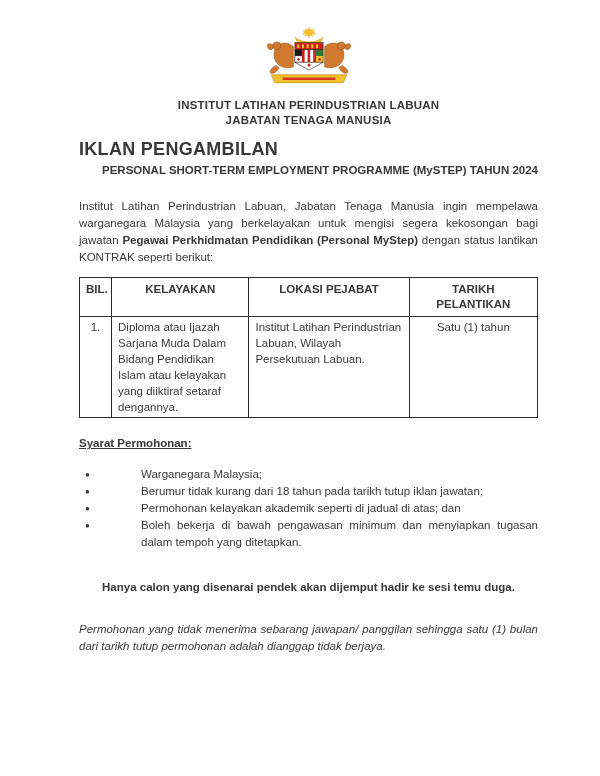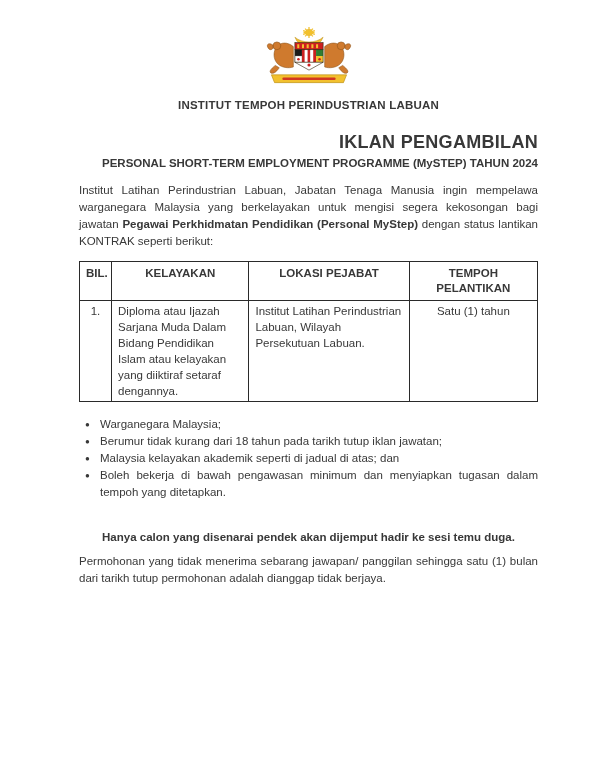--- a/index.html
+++ b/index.html
@@ -18,41 +18,41 @@
 
   .org-line {
     text-align: center;
     font-weight: bold;
     font-size: 11.5px;
     line-height: 15px;
     letter-spacing: 0.2px;
   }
 
   .main-title {
-    text-align: right;
+    text-align: left;
     font-weight: bold;
     font-size: 18px;
     line-height: 22px;
-    margin-top: 18px;
+    margin-top: 10px;
     letter-spacing: 0.3px;
   }
   .sub-title {
     text-align: right;
     font-weight: bold;
     font-size: 11.5px;
     line-height: 15px;
     margin-top: 3px;
   }
 
   .para {
     font-size: 11.5px;
     line-height: 17px;
     text-align: justify;
   }
-  .intro { margin-top: 11px; }
+  .intro { margin-top: 20px; }
   .bold { font-weight: bold; }
 
   table.vacancy {
     margin-top: 11px;
     width: 100%;
     border-collapse: collapse;
     table-layout: fixed;
   }
   table.vacancy th, table.vacancy td {
     border: 1.5px solid #2a2a2a;
@@ -85,32 +85,32 @@
 
   .bullet-list { margin-top: 14px; }
   .bullet-item { display: flex; font-size: 11.5px; line-height: 17px; }
   .bullet-glyph {
     flex: 0 0 21px;
     font-size: 8px;
     line-height: 17px;
     padding-left: 6px;
     box-sizing: border-box;
   }
-  .bullet-text { flex: 1; text-align: justify; }
+  .bullet-text { flex: 1; text-align: justify; margin-left: 41px; }
 
   .center-bold {
     text-align: center;
     font-weight: bold;
     font-size: 11.5px;
     line-height: 17px;
   }
   .note-shortlist { margin-top: 28px; }
   .apply-para { margin-top: 23px; }
   .deadline { margin-top: 21px; }
-  .closing { margin-top: 7px; }
+  .closing { margin-top: 25px; font-style: italic; }
 
   a.email-link {
     color: #0563c1;
     text-decoration: underline;
     cursor: pointer;
   }
 </style>
 </head>
 <body>
 
@@ -172,67 +172,69 @@
         <circle cx="19" cy="25" r="5"></circle>
         <path d="M14,24 C8,20 5,24 8,28 C10,31 13,30 14,28 Z"></path>
         <path d="M17,50 C12,54 8,58 12,60 C16,61 20,56 22,53 Z"></path>
       </g>
 
       <path d="M12,62 L108,62 L104,72 L16,72 Z" fill="#f2c12e" stroke="#b98a14" stroke-width="0.8"></path>
       <rect x="26" y="65.5" width="68" height="3" rx="1.5" fill="#cc1f1f" opacity="0.85"></rect>
     </svg>
   </div>
 
-  <div class="org-line">INSTITUT TEMPOH PERINDUSTRIAN LABUAN</div>
+  <div class="org-line">INSTITUT LATIHAN PERINDUSTRIAN LABUAN</div>
+  <div class="org-line">JABATAN TENAGA MANUSIA</div>
 
   <div class="main-title">IKLAN PENGAMBILAN</div>
   <div class="sub-title">PERSONAL SHORT-TERM EMPLOYMENT PROGRAMME (MySTEP) TAHUN 2024</div>
 
   <div class="para intro"><span>Institut Latihan Perindustrian Labuan, Jabatan Tenaga Manusia ingin mempelawa warganegara Malaysia yang berkelayakan untuk mengisi segera kekosongan bagi jawatan </span><span class="bold">Pegawai Perkhidmatan Pendidikan (Personal MyStep)</span><span> dengan status lantikan KONTRAK seperti berikut:</span></div>
 
   <table class="vacancy">
     <colgroup>
       <col class="col-bil">
         <col class="col-kelayakan">
         <col class="col-lokasi">
         <col class="col-tempoh">
     </colgroup>
     <thead>
       <tr>
         <th>BIL.</th>
         <th>KELAYAKAN</th>
         <th>LOKASI PEJABAT</th>
         <th>
-          <span class="th-narrow">TEMPOH PELANTIKAN</span>
+          <span class="th-narrow">TARIKH PELANTIKAN</span>
         </th>
       </tr>
     </thead>
     <tbody>
       <tr>
         <td class="cell-bil">1.</td>
         <td>Diploma atau Ijazah Sarjana Muda Dalam Bidang Pendidikan Islam atau kelayakan yang diiktiraf setaraf dengannya.</td>
         <td>Institut Latihan Perindustrian Labuan, Wilayah Persekutuan Labuan.</td>
         <td class="cell-tempoh">Satu (1) tahun</td>
       </tr>
     </tbody>
   </table>
 
+  <div class="section-heading">Syarat Permohonan:</div>
 
   <div class="bullet-list">
     <div class="bullet-item">
       <span class="bullet-glyph">●</span>
       <span class="bullet-text">Warganegara Malaysia;</span>
     </div>
     <div class="bullet-item">
       <span class="bullet-glyph">●</span>
       <span class="bullet-text">Berumur tidak kurang dari 18 tahun pada tarikh tutup iklan jawatan;</span>
     </div>
     <div class="bullet-item">
       <span class="bullet-glyph">●</span>
-      <span class="bullet-text">Malaysia kelayakan akademik seperti di jadual di atas; dan</span>
+      <span class="bullet-text">Permohonan kelayakan akademik seperti di jadual di atas; dan</span>
     </div>
     <div class="bullet-item">
       <span class="bullet-glyph">●</span>
       <span class="bullet-text">Boleh bekerja di bawah pengawasan minimum dan menyiapkan tugasan dalam tempoh yang ditetapkan.</span>
     </div>
   </div>
 
   <div class="center-bold note-shortlist">Hanya calon yang disenarai pendek akan dijemput hadir ke sesi temu duga.</div>
 
 

